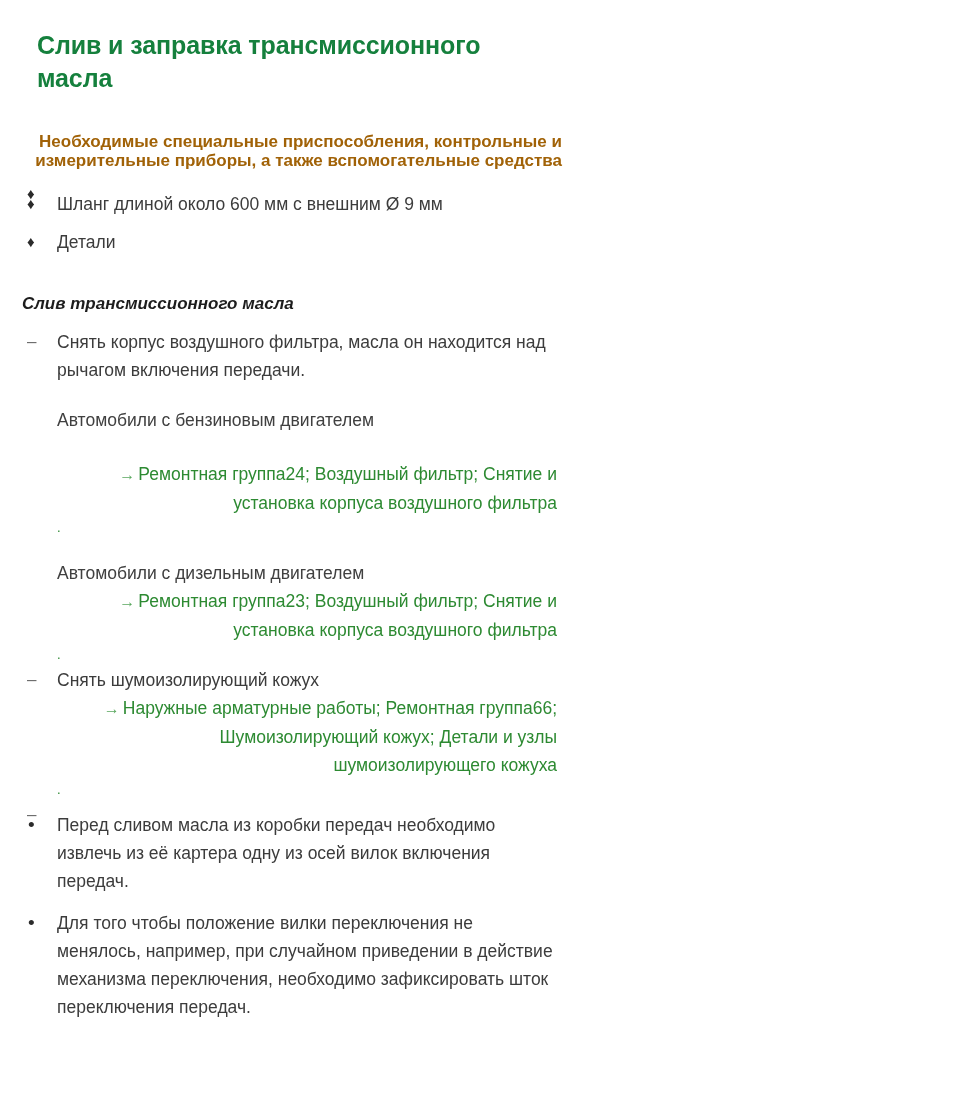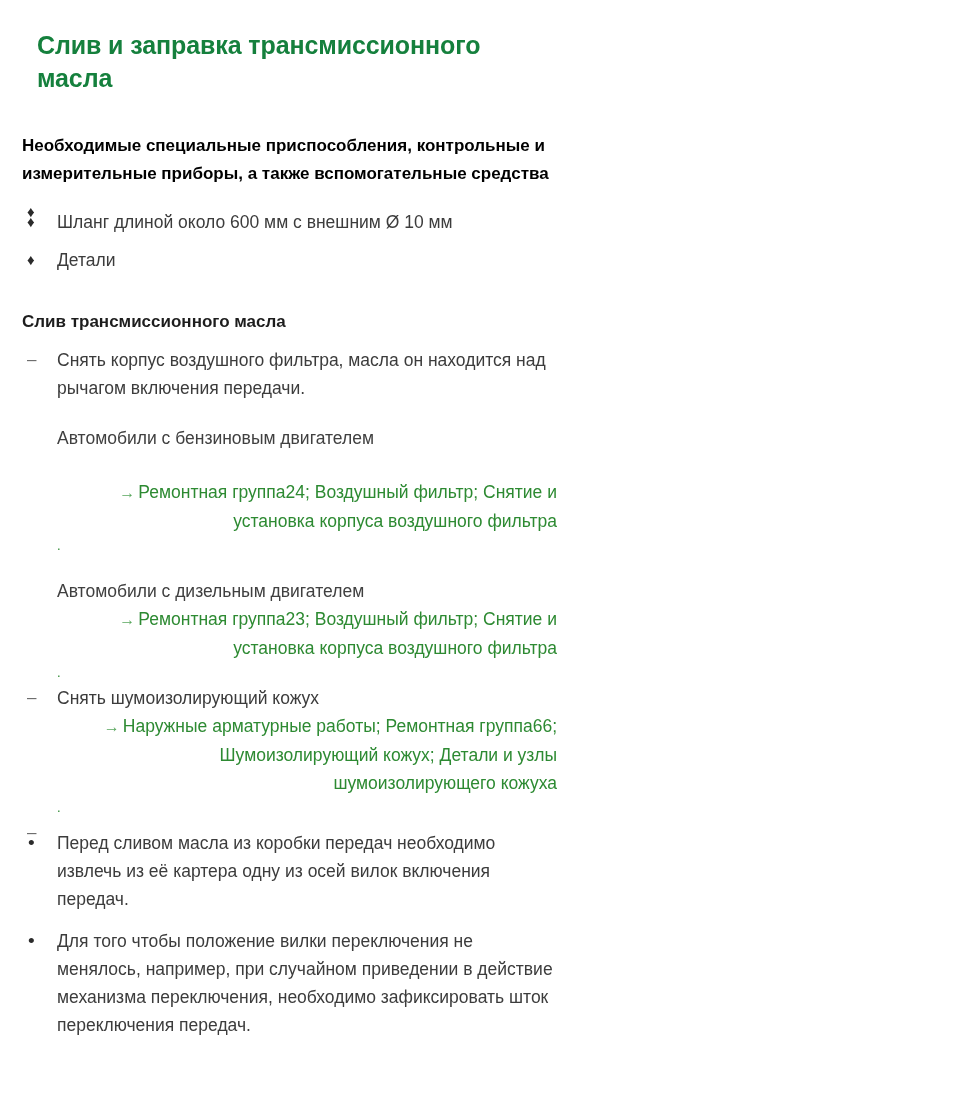--- a/index.html
+++ b/index.html
@@ -27,32 +27,34 @@
     line-height: 33px;
     font-weight: bold;
     color: #15803d;
     max-width: 520px;
     letter-spacing: -0.1px;
   }
   .section-heading {
     margin: 0;
     padding: 22px 24px 0 22px;
     font-size: 17px;
-    line-height: 28px;
+    line-height: 19px;
     font-weight: bold;
-    color: #000000;
+    color: #a16207;
     max-width: 540px;
+    text-align: right;
   }
   .sub-heading {
     margin: 0;
     padding: 26px 24px 0 22px;
     font-size: 17px;
     line-height: 24px;
     font-weight: bold;
     color: #1d1d1d;
+    font-style: italic;
   }
   ul.marker-list {
     list-style: none;
     margin: 0;
     padding: 10px 0 0 0;
   }
   ul.marker-list li {
     position: relative;
     padding: 0 24px 0 57px;
     margin: 0 0 10px 0;
@@ -144,21 +146,21 @@
   <h1 class="doc-title">Слив и заправка трансмиссионного масла</h1>
 
   <h2 class="section-heading">Необходимые специальные приспособления, контрольные и измерительные приборы, а также вспомогательные средства</h2>
 
   <ul class="marker-list diamond-list">
     <li>
       <span class="marker">♦</span>
     </li>
     <li>
       <span class="marker">♦</span>
-      <span class="step-text">Шланг длиной около 600 мм с внешним Ø 10 мм</span>
+      <span class="step-text">Шланг длиной около 600 мм с внешним Ø 9 мм</span>
     </li>
     <li>
       <span class="marker">♦</span>
       <span class="step-text">Детали</span>
     </li>
   </ul>
 
   <h3 class="sub-heading">Слив трансмиссионного масла</h3>
 
   <ul class="marker-list dash-list">

